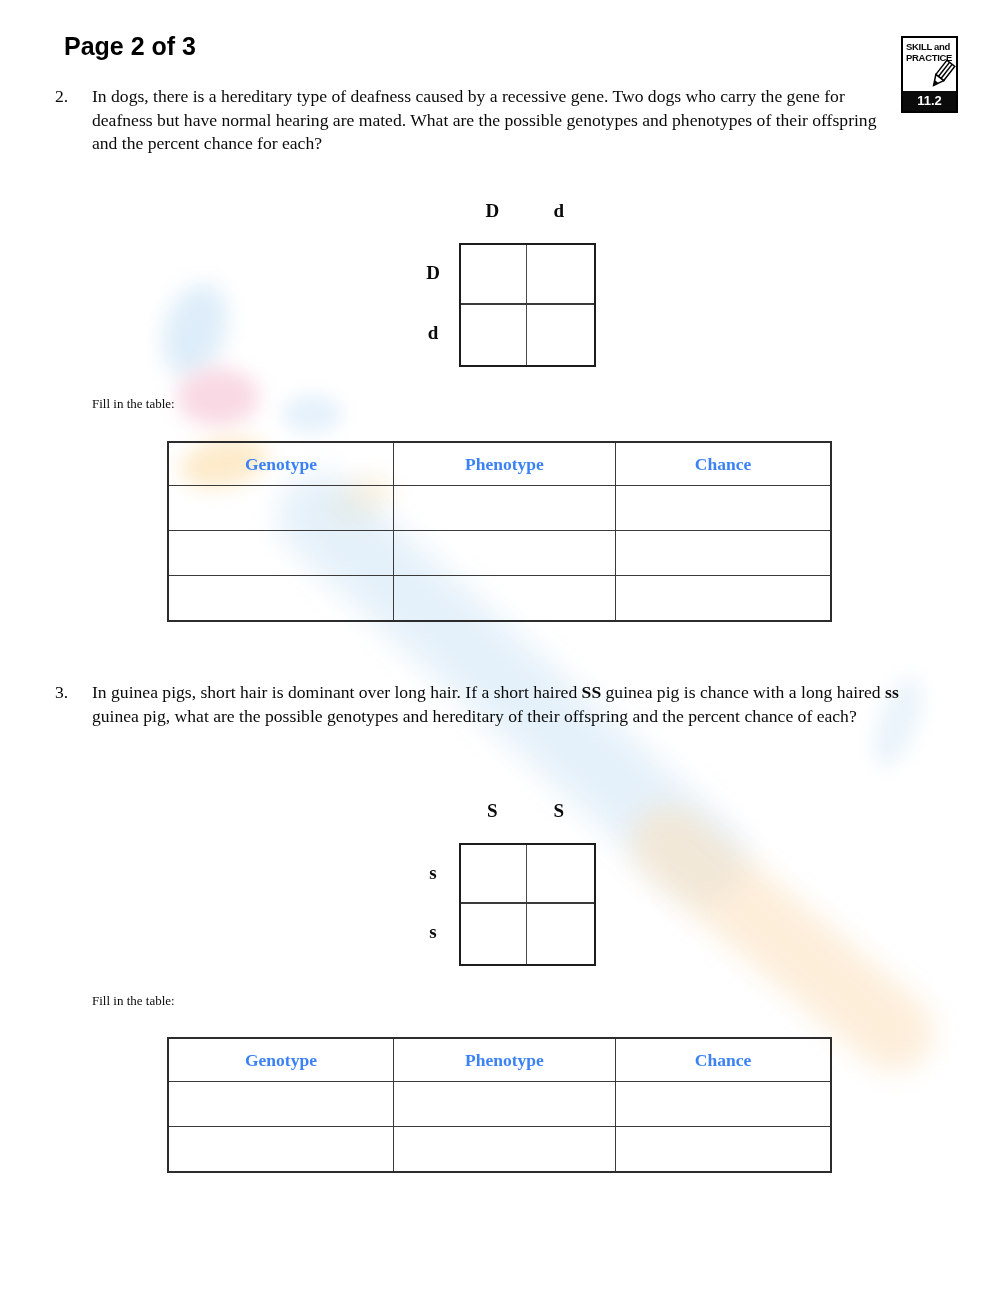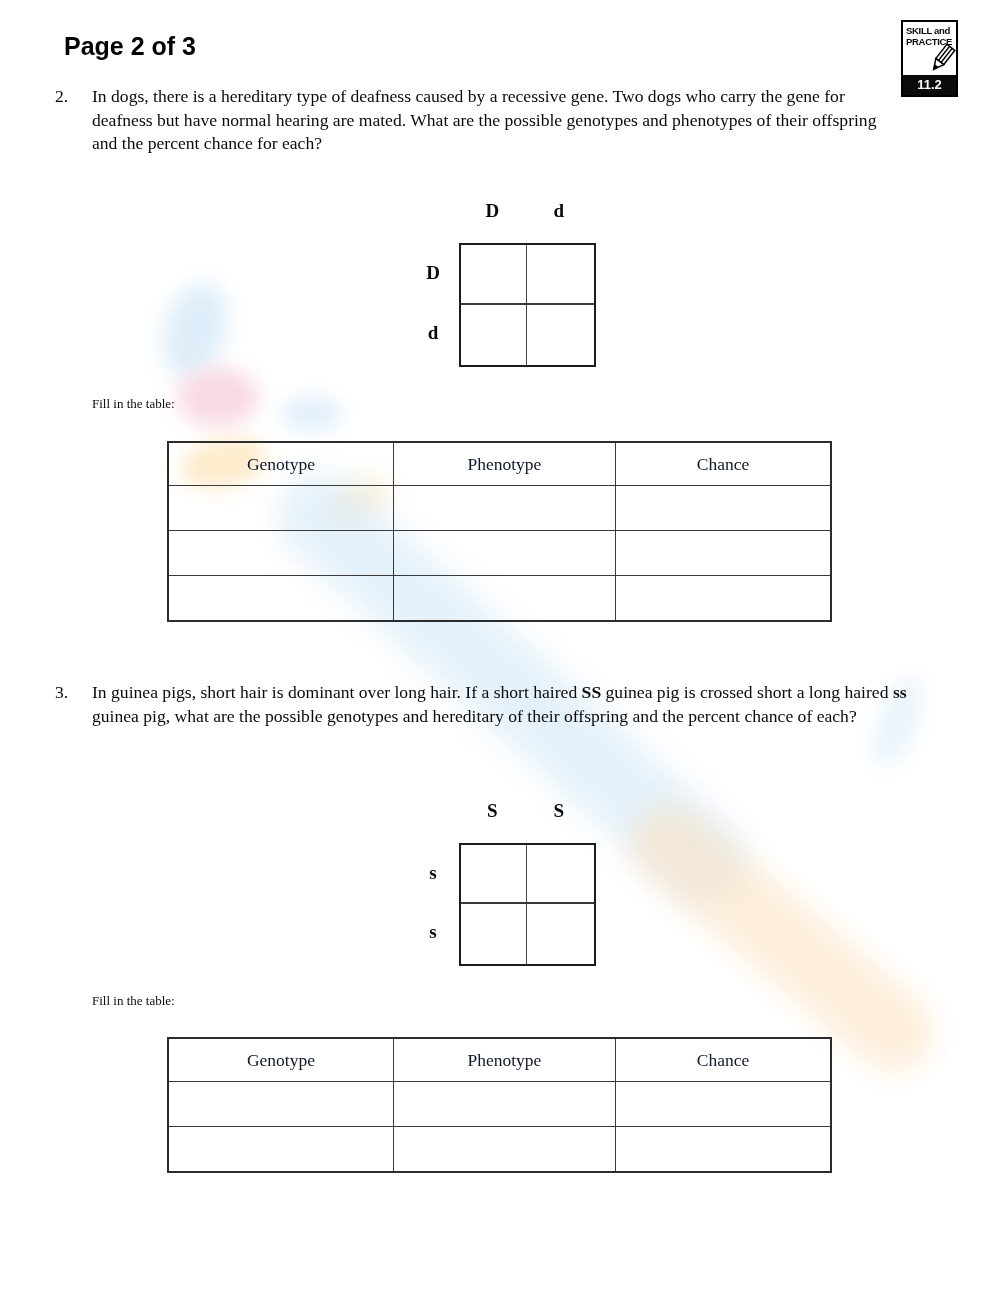--- a/index.html
+++ b/index.html
@@ -25,21 +25,21 @@
 
   .content{position:relative;z-index:1;}
 
   
   .page-title{
     position:absolute;left:64px;top:32px;
     font-family:"Liberation Sans", sans-serif;
     font-weight:bold;font-size:25px;color:#000;
   }
   .badge{
-    position:absolute;left:901px;top:20px;width:57px;height:77px;
+    position:absolute;left:901px;top:36px;width:57px;height:77px;
     border:2px solid #000;box-sizing:border-box;background:#fff;
   }
   .badge-text{
     font-family:"Liberation Sans", sans-serif;
     font-weight:bold;font-size:9.5px;line-height:11px;
     padding:3px 0 0 3px;letter-spacing:-0.3px;white-space:nowrap;
   }
   .badge-pencil{position:absolute;right:-1px;top:21px;}
   .badge-number{
     position:absolute;left:0;right:0;bottom:0;height:20px;
@@ -83,22 +83,22 @@
   table.wtable{
     position:absolute;left:167px;width:665px;
     border-collapse:collapse;table-layout:fixed;
     font-size:17.5px;
   }
   table.wtable th, table.wtable td{
     border:1px solid #3a3a3a;padding:0;
   }
   table.wtable{border:2px solid #2c2c2c;}
   table.wtable th{
-    font-weight:normal;text-align:center;height:42px;
-    font-family:"Liberation Serif", serif;color:#0f172a;
+    font-weight:bold;text-align:center;height:42px;
+    font-family:"Liberation Serif", serif;color:#3b82f6;
   }
   table.wtable td{height:44px;}
   .t2 th{height:44px;}
   .t2 td{height:43px;}
 </style>
 </head>
 <body>
 
 <div class="wm wm-b1"></div>
 <div class="wm wm-p1"></div>
@@ -183,21 +183,21 @@
       <tr>
         <td></td>
         <td></td>
         <td></td>
       </tr>
     </tbody>
   </table>
 
   <div class="question q3">
     <span class="q-num">3.</span>
-    <span class="q-text"><span>In guinea pigs, short hair is dominant over long hair. If a short haired </span><span class="bold-seg">SS</span><span> guinea pig is crossed short a long haired </span><span class="bold-seg">ss</span><span> guinea pig, what are the possible genotypes and hereditary of their offspring and the percent chance of each?</span></span>
+    <span class="q-text"><span>In guinea pigs, short hair is dominant over long hair. If a short haired </span><span class="bold-seg">SS</span><span> guinea pig is chance with a long haired </span><span class="bold-seg">ss</span><span> guinea pig, what are the possible genotypes and hereditary of their offspring and the percent chance of each?</span></span>
   </div>
 
   <div class="psq-top-labels" style="top:800px;">
     <span>S</span>
     <span>S</span>
   </div>
   <div class="psq-left-labels" style="top:843px;height:119px;">
     <span>s</span>
     <span>s</span>
   </div>

